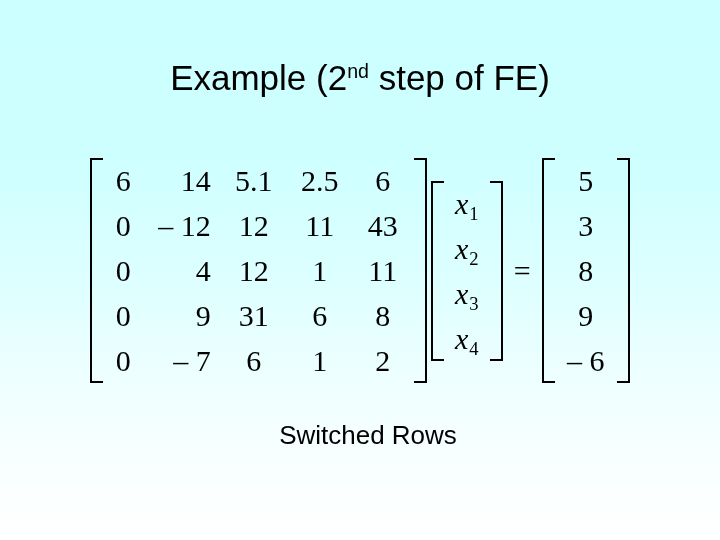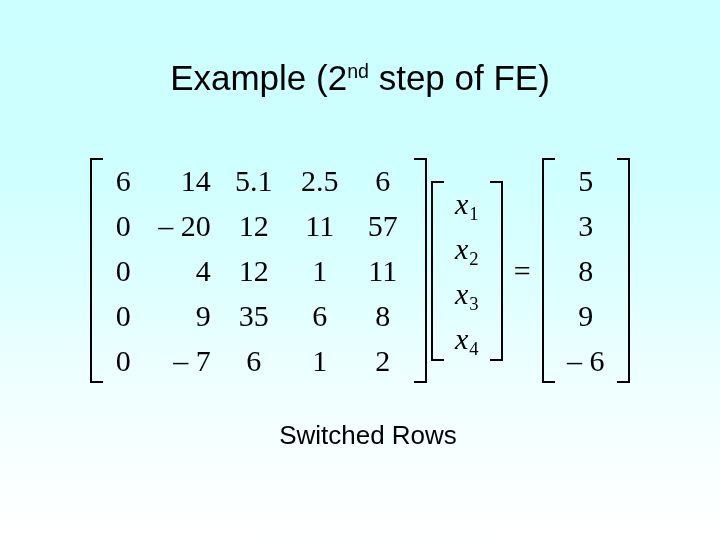--- a/index.html
+++ b/index.html
@@ -150,36 +150,36 @@
       <div class="matrix-body coef">
         <div class="matrix-row">
           <div class="matrix-cell c0">6</div>
           <div class="matrix-cell c1">14</div>
           <div class="matrix-cell c2">5.1</div>
           <div class="matrix-cell c3">2.5</div>
           <div class="matrix-cell c4">6</div>
         </div>
         <div class="matrix-row">
           <div class="matrix-cell c0">0</div>
-          <div class="matrix-cell c1">– 20</div>
+          <div class="matrix-cell c1">– 12</div>
           <div class="matrix-cell c2">12</div>
           <div class="matrix-cell c3">11</div>
-          <div class="matrix-cell c4">57</div>
+          <div class="matrix-cell c4">43</div>
         </div>
         <div class="matrix-row">
           <div class="matrix-cell c0">0</div>
           <div class="matrix-cell c1">4</div>
           <div class="matrix-cell c2">12</div>
           <div class="matrix-cell c3">1</div>
           <div class="matrix-cell c4">11</div>
         </div>
         <div class="matrix-row">
           <div class="matrix-cell c0">0</div>
           <div class="matrix-cell c1">9</div>
-          <div class="matrix-cell c2">35</div>
+          <div class="matrix-cell c2">31</div>
           <div class="matrix-cell c3">6</div>
           <div class="matrix-cell c4">8</div>
         </div>
         <div class="matrix-row">
           <div class="matrix-cell c0">0</div>
           <div class="matrix-cell c1">– 7</div>
           <div class="matrix-cell c2">6</div>
           <div class="matrix-cell c3">1</div>
           <div class="matrix-cell c4">2</div>
         </div>

